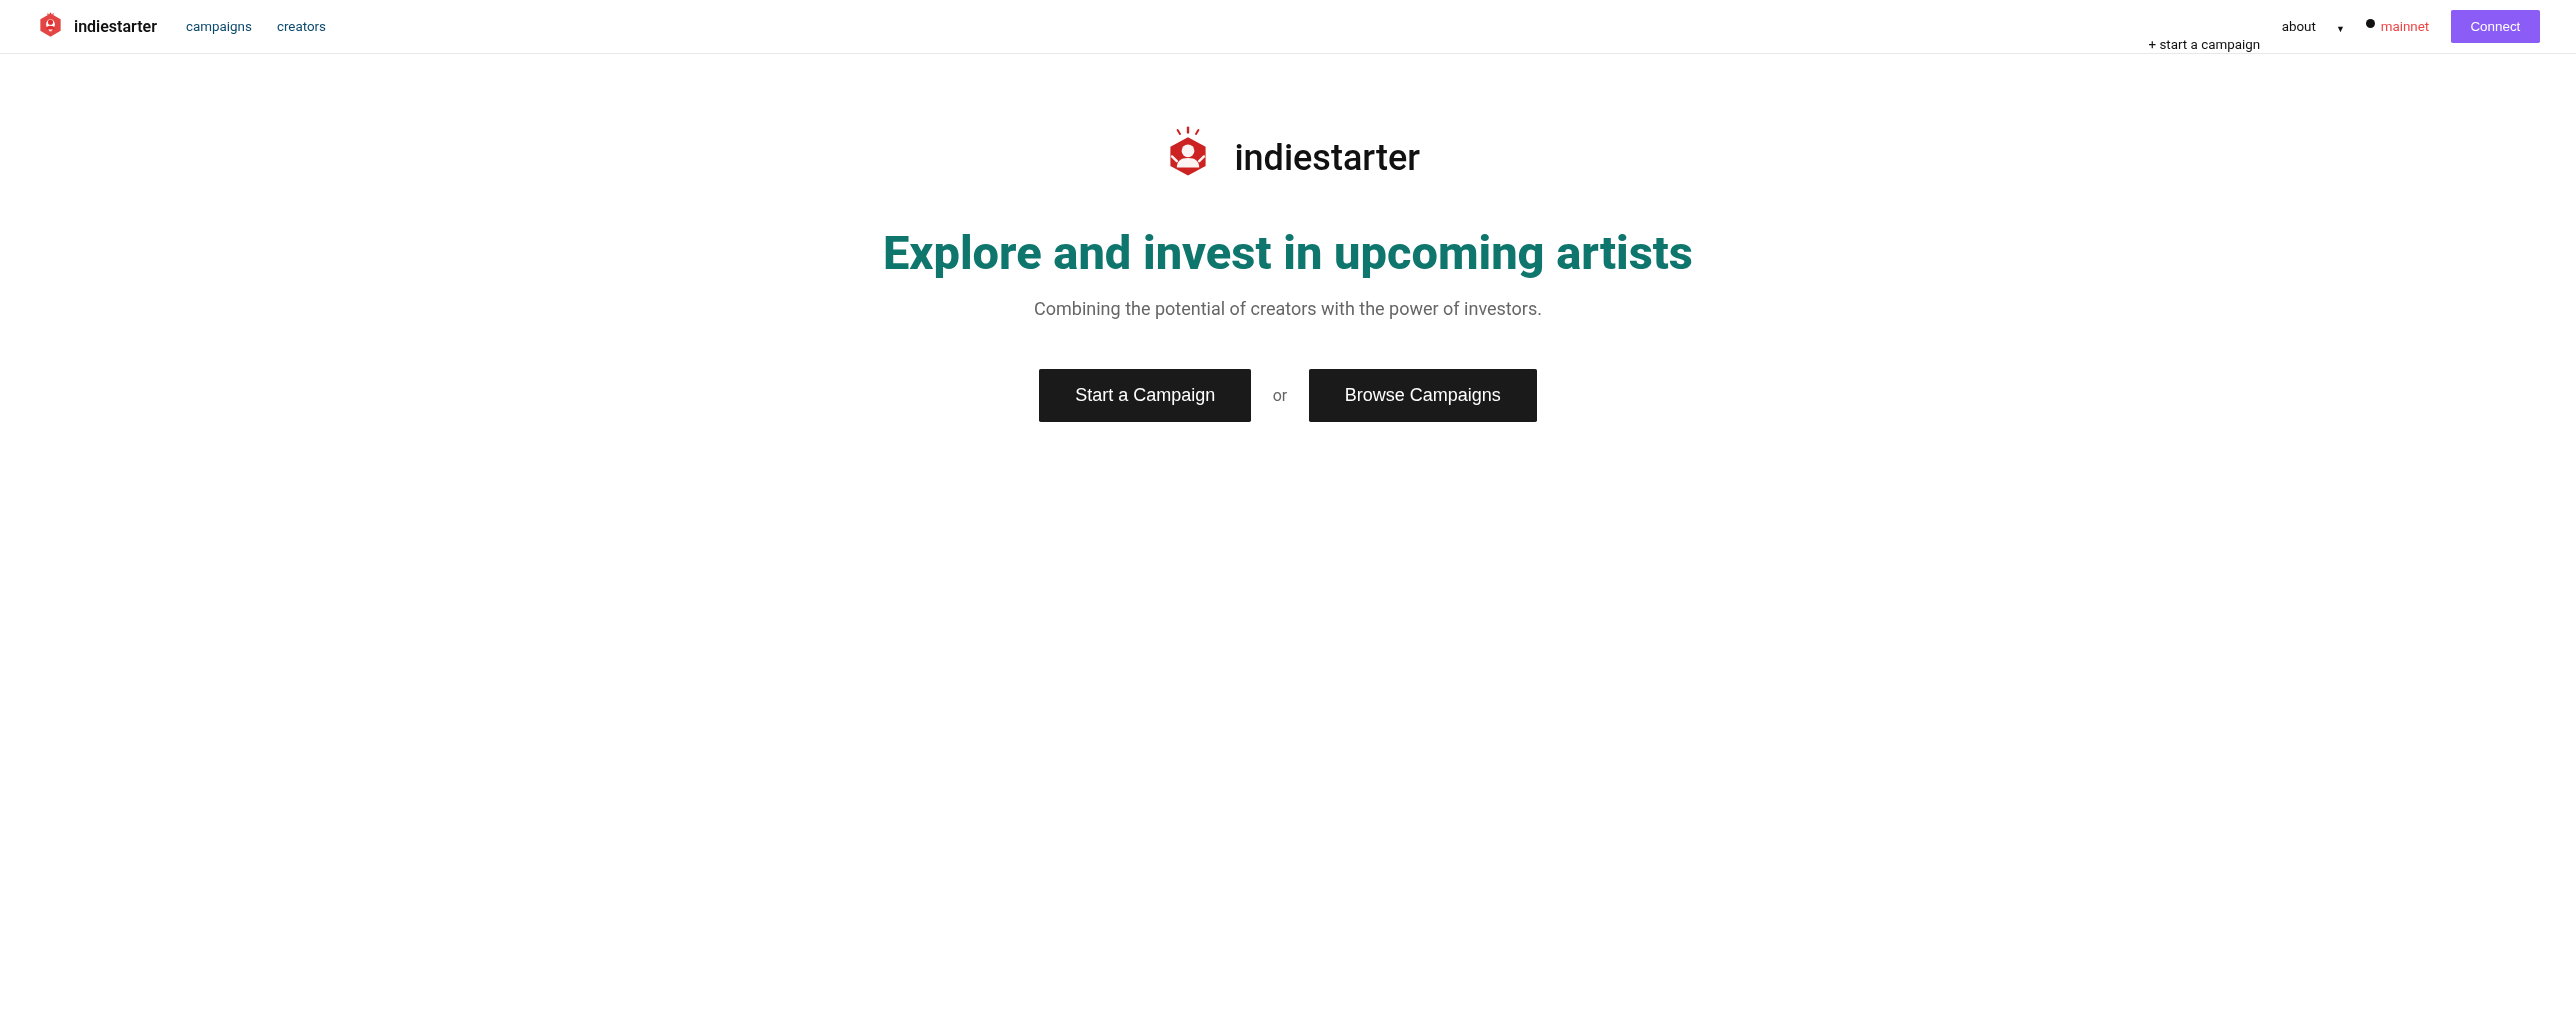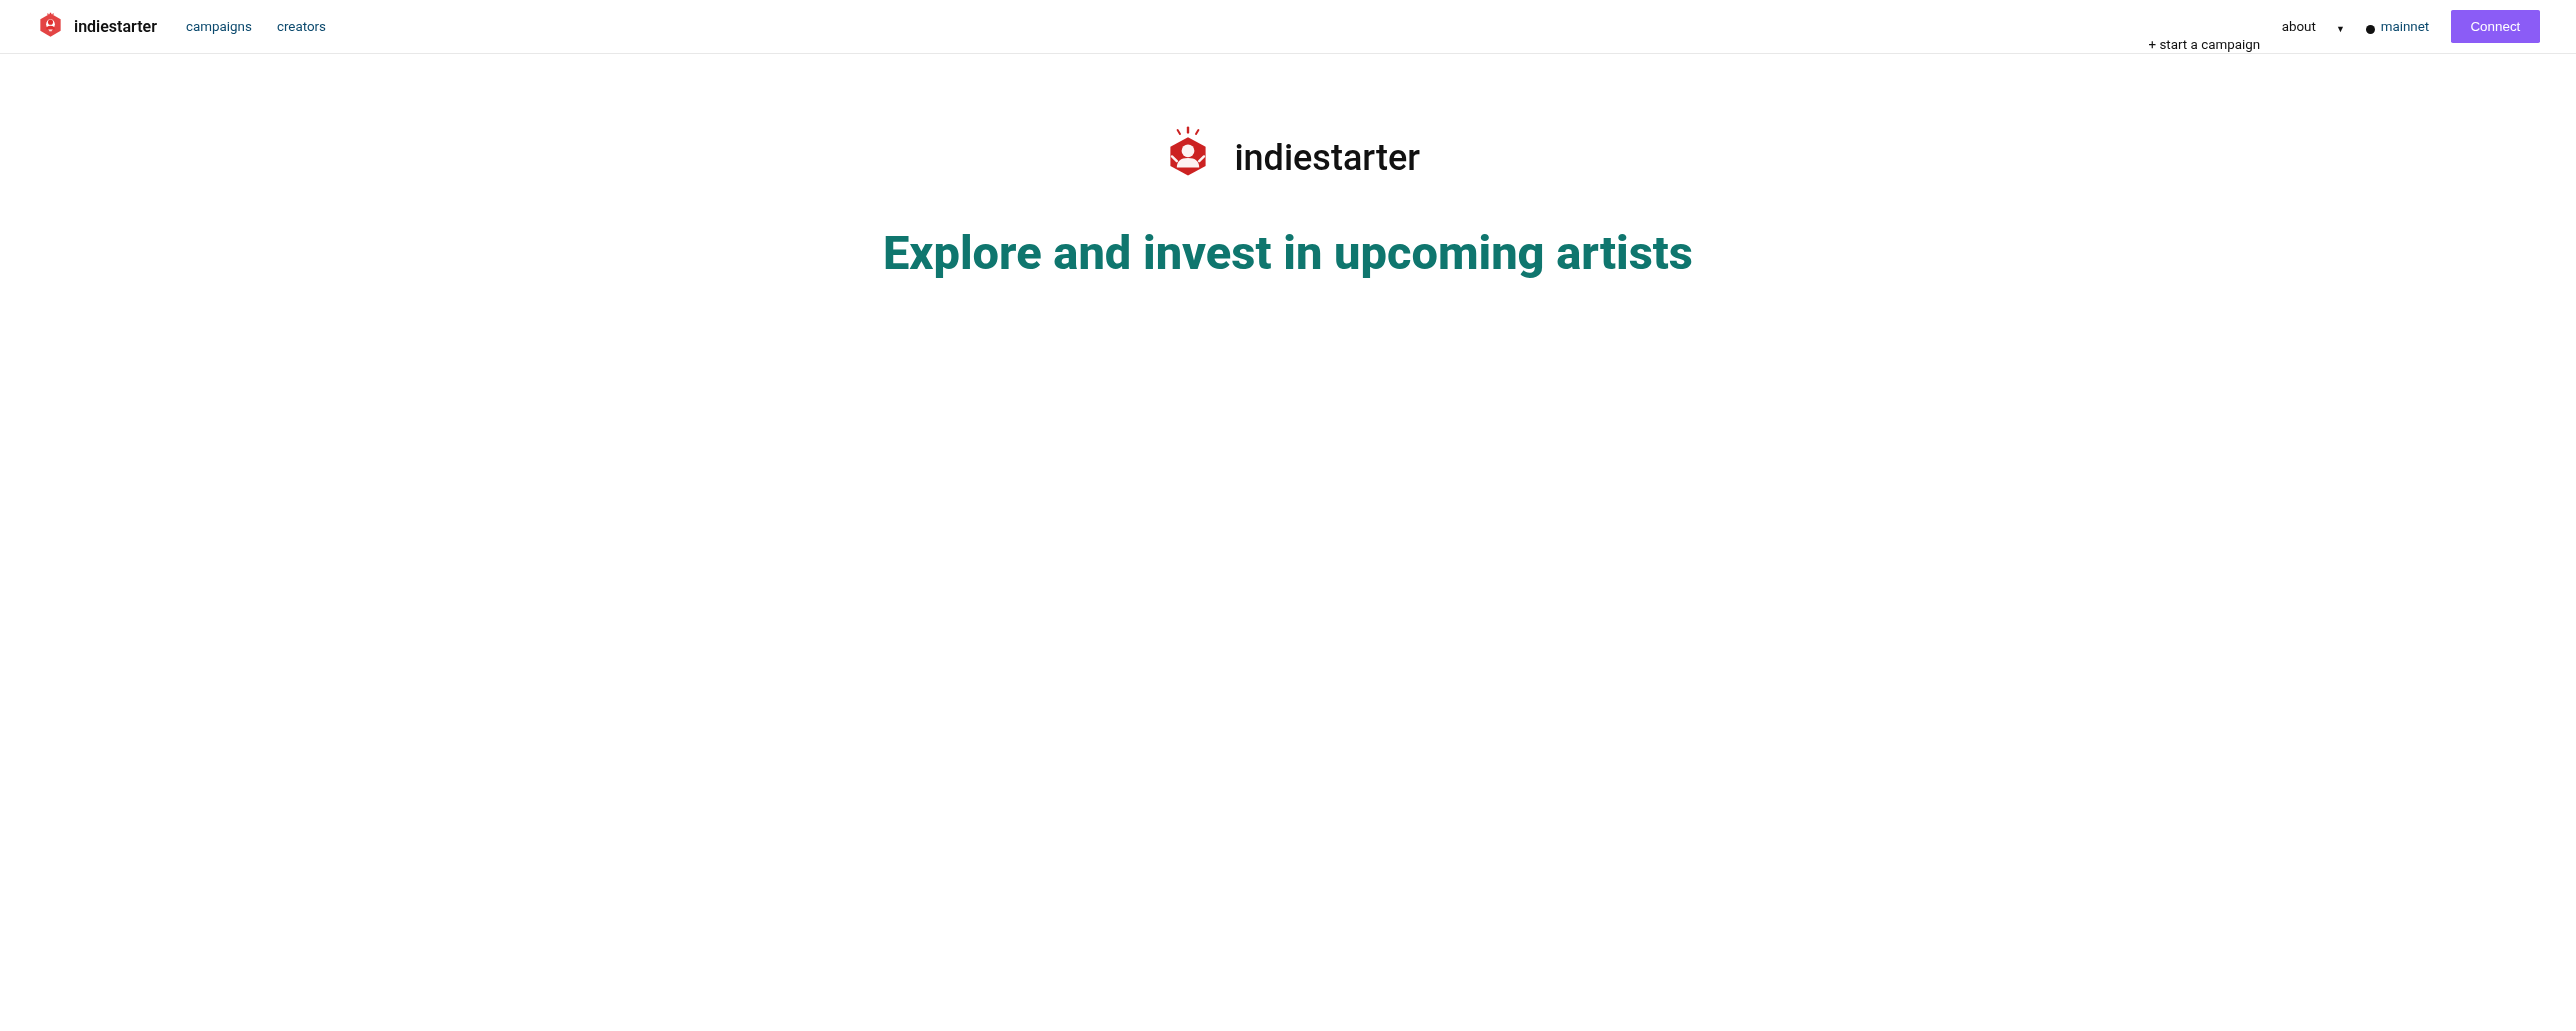--- a/index.html
+++ b/index.html
@@ -84,24 +84,24 @@
       align-items: flex-end;
       gap: 20px;
     }
 
     .chevron-down {
       font-size: 9px;
     }
 
     .mainnet-badge {
       display: flex;
-      align-items: flex-end;
+      align-items: flex-start;
       gap: 5.4px;
       font-size: 13.4px;
-      color: #0c4a6e;
+      color: #ef4444;
       cursor: pointer;
     }
 
     .mainnet-dot {
       width: 9px;
       height: 9px;
       border-radius: 50%;
       background: #111111;
       display: inline-block;
     }
@@ -253,15 +253,21 @@
 
       <path d="M26,52 Q26,40 40,40 Q54,40 54,52" fill="white" opacity="0.95"></path>
 
       <line x1="26" y1="44" x2="20" y2="38" stroke="white" stroke-width="3" stroke-linecap="round" opacity="0.95"></line>
       <line x1="54" y1="44" x2="60" y2="38" stroke="white" stroke-width="3" stroke-linecap="round" opacity="0.95"></line>
     </svg>
     <span class="hero-logo-text">indiestarter</span>
   </div>
 
   <h1 class="hero-title">Explore and invest in upcoming artists</h1>
-
+  <p class="hero-subtitle">Combining the potential of creators with the power of investors.</p>
+
+  <div class="hero-buttons">
+    <button class="btn-primary">Start a Campaign</button>
+    <span class="or-text">or</span>
+    <button class="btn-secondary">Browse Campaigns</button>
+  </div>
 </section>
 
 
 </body></html>

